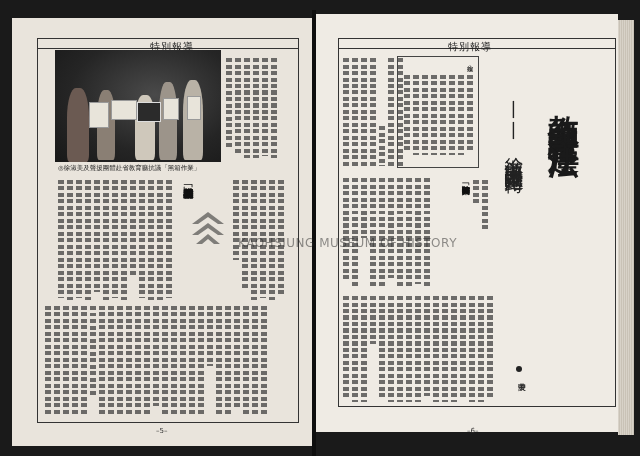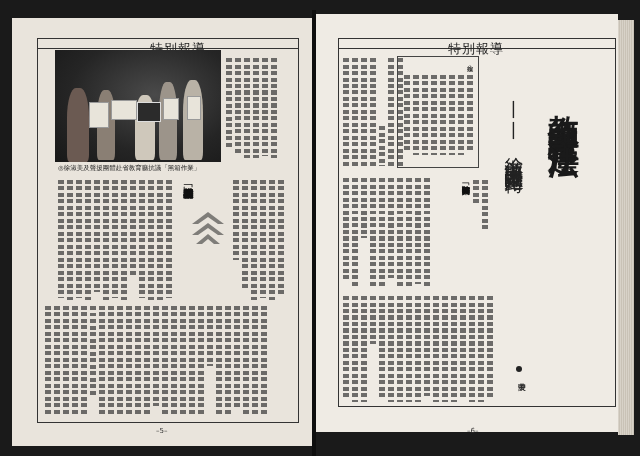--- a/index.html
+++ b/index.html
@@ -6,21 +6,21 @@
   body{width:640px;height:456px;background:#1a1a1a;position:relative;overflow:hidden;font-family:"DejaVu Sans",sans-serif;}
   .page{position:absolute;background:#ece7df;}
   .page.left{left:12px;top:18px;width:300px;height:428px;background:#e9e4dc;}
   .page.right{left:315px;top:14px;width:303px;height:418px;background:#efebe4;}
   .gutter{position:absolute;left:312px;top:10px;width:4px;height:446px;background:#0e0e0e;}
   .page-edges{position:absolute;left:618px;top:20px;width:16px;height:415px;
     background:repeating-linear-gradient(90deg,#d8d2c8 0 1px,#c9c2b6 1px 2px);}
   .frame{position:absolute;border:1px solid #333;}
   .frame.l{left:37px;top:38px;width:260px;height:383px;}
   .frame.r{left:338px;top:38px;width:276px;height:367px;}
-  .hdr{position:absolute;font-size:13px;color:#222;letter-spacing:1px;font-family:Liberation Sans, sans-serif;}
+  .hdr{position:absolute;font-size:10px;color:#222;letter-spacing:1px;font-family:Liberation Sans, sans-serif;}
   .hdr-line{position:absolute;height:1px;background:#333;}
   .photo{position:absolute;left:55px;top:50px;width:166px;height:112px;background:#2a2a2a;overflow:hidden;}
   .photo .bg{position:absolute;inset:0;background:radial-gradient(ellipse at 60% 40%,#4a4a4a 0%,#252525 60%,#181818 100%);}
   .person{position:absolute;border-radius:40% 40% 10% 10%;}
   .sign{position:absolute;background:#e8e4da;border:1px solid #999;}
   .caption{position:absolute;left:58px;top:164px;font-size:6.5px;color:#222;font-family:"DejaVu Serif",serif;white-space:nowrap;}
   .cols{position:absolute;display:flex;flex-direction:row-reverse;gap:3px;}
   .col{width:6px;background:repeating-linear-gradient(180deg,#3a3a3a 0 4px,transparent 4px 6.5px);opacity:.72;}
   .vhead{position:absolute;writing-mode:vertical-rl;font-weight:bold;color:#111;font-family:"DejaVu Serif",serif;}
   .title{position:absolute;left:548px;top:90px;writing-mode:vertical-rl;font-size:31px;font-weight:bold;color:#1a1a1a;letter-spacing:4px;font-family:"DejaVu Sans",sans-serif;line-height:1;}
@@ -196,13 +196,14 @@
 <div class="author" style="top:376px;">黃中凌</div>
 
 <div class="pnum" style="left:467px;top:427px;">–6–</div>
 
 <div class="watermark">
   <svg class="wm-logo" viewBox="0 0 36 38">
     <polygon points="18,2 34,14 28,14 18,7 8,14 2,14" fill="rgba(40,40,40,.55)"></polygon>
     <polygon points="18,13 34,25 28,25 18,18 8,25 2,25" fill="rgba(40,40,40,.55)"></polygon>
     <polygon points="18,24 30,34 24,34 18,29 12,34 6,34" fill="rgba(40,40,40,.55)"></polygon>
   </svg>
+  <div class="wm-sub">KAOHSIUNG MUSEUM OF HISTORY</div>
 </div>
 
 </body></html>

